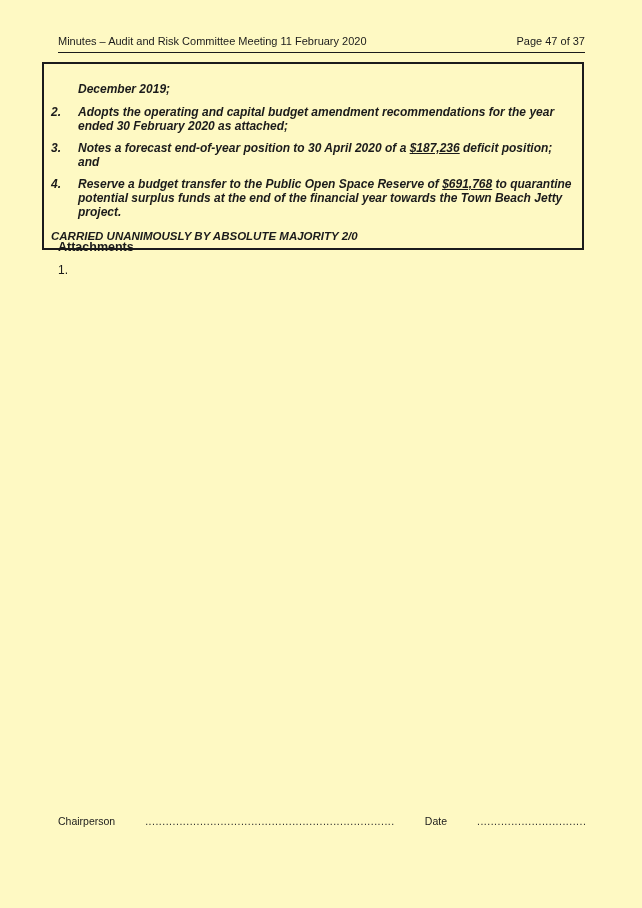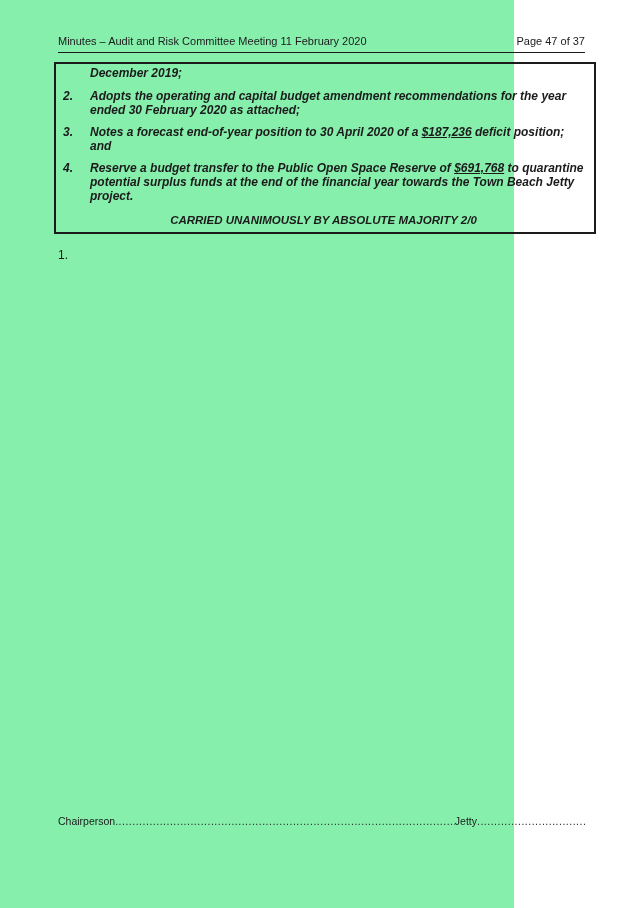--- a/index.html
+++ b/index.html
@@ -6,64 +6,64 @@
   html, body {
     margin: 0; padding: 0;
     width: 642px; height: 908px;
     background: #ffffff;
     font-family: "Liberation Sans", sans-serif;
     color: #1b1b1b;
     position: relative;
     overflow: hidden;
   }
   .page {
-    width: 514px; height: 908px;
+    width: 642px; height: 908px;
     position: relative;
-    background: #86efac;
+    background: #fef9c3;
   }
   
   .header {
     position: absolute;
     left: 58px; top: 34px;
     width: 527px;
     display: flex;
     justify-content: space-between;
     align-items: flex-end;
     font-size: 11px;
     line-height: 14px;
     border-bottom: 1.5px solid #1b1b1b;
     padding-bottom: 4px;
   }
   
   .resolution-box {
     position: absolute;
-    left: 54px; top: 62px;
+    left: 42px; top: 62px;
     width: 542px;
     border: 2px solid #1b1b1b;
-    padding: 2px 8px 5px 7px;
+    padding: 18px 8px 5px 7px;
     font-style: italic;
     font-weight: bold;
     font-size: 12px;
     line-height: 14px;
   }
   .res-item {
     display: flex;
     margin-bottom: 8px;
   }
   .res-item:first-child { margin-bottom: 9px; }
   .res-num {
     flex: 0 0 27px;
   }
   .res-text {
     flex: 1;
     padding-right: 2px;
   }
   .amount { text-decoration: underline; }
   .carried {
-    text-align: center;
+    text-align: left;
     margin-top: 10px;
     padding-right: 2px;
     font-size: 11.5px;
   }
   
   .attachments {
     position: absolute;
     left: 58px; top: 240px;
     width: 527px;
   }
@@ -82,20 +82,21 @@
   
   .footer {
     position: absolute;
     left: 58px; top: 815px;
     width: 527px;
     display: flex;
     align-items: flex-start;
     font-size: 10.5px;
     line-height: 13px;
     white-space: nowrap;
+    gap: 30px;
   }
   .dots-fill {
     flex: 1 1 auto;
     overflow: hidden;
     color: #2a2a2a;
     letter-spacing: 0.5px;
   }
   .dots-fixed {
     flex: 0 0 108px;
     overflow: hidden;
@@ -132,25 +133,26 @@
 
     <div class="res-item">
       <span class="res-num">4.</span>
       <span class="res-text"><span>Reserve a budget transfer to the Public Open Space Reserve of </span><span class="amount">$691,768</span><span> to quarantine potential surplus funds at the end of the financial year towards the Town Beach Jetty project.</span></span>
     </div>
 
     <div class="carried">CARRIED UNANIMOUSLY BY ABSOLUTE MAJORITY 2/0</div>
   </div>
 
   <div class="attachments">
+    <div class="attachments-heading">Attachments</div>
     <div class="attachment-item">
       <span class="att-num">1.</span>
     </div>
   </div>
 
   <div class="footer">
     <span>Chairperson</span>
     <span class="dots-fill">........................................................................................................................................................................................................................................................................</span>
-    <span>Jetty</span>
+    <span>Date</span>
     <span class="dots-fixed">................................................................</span>
   </div>
 
 </div>
 
 </body></html>

